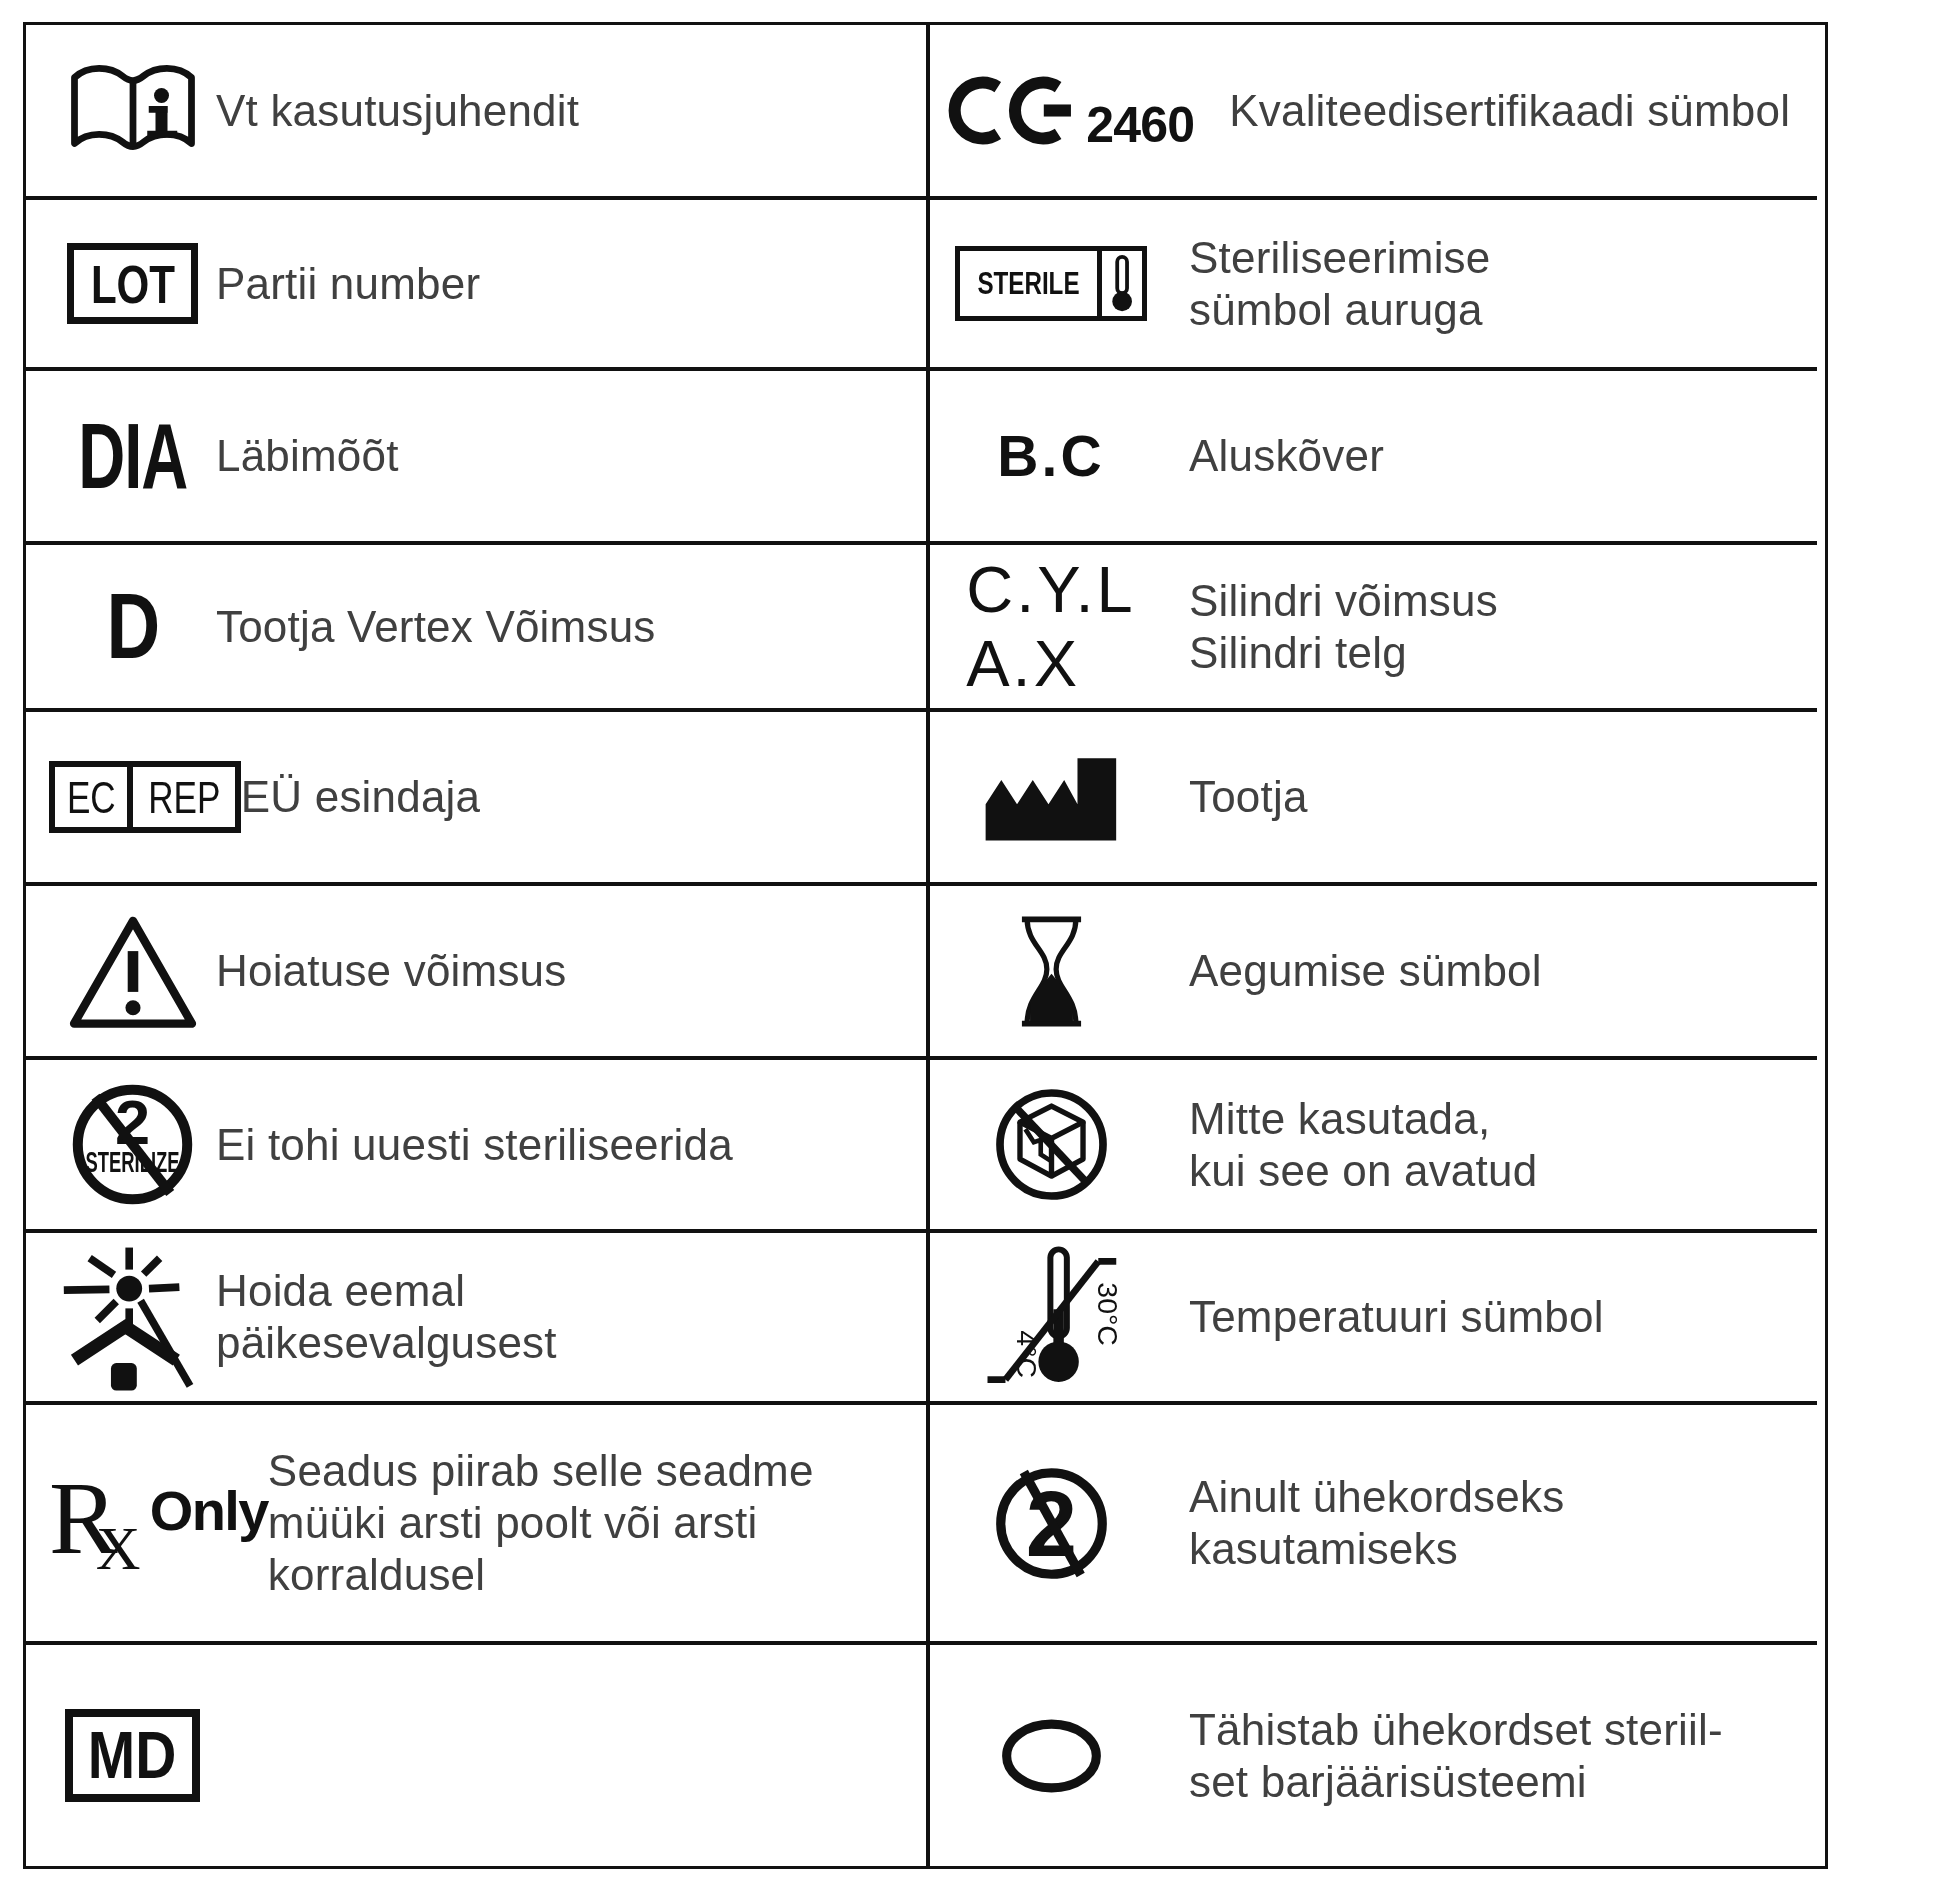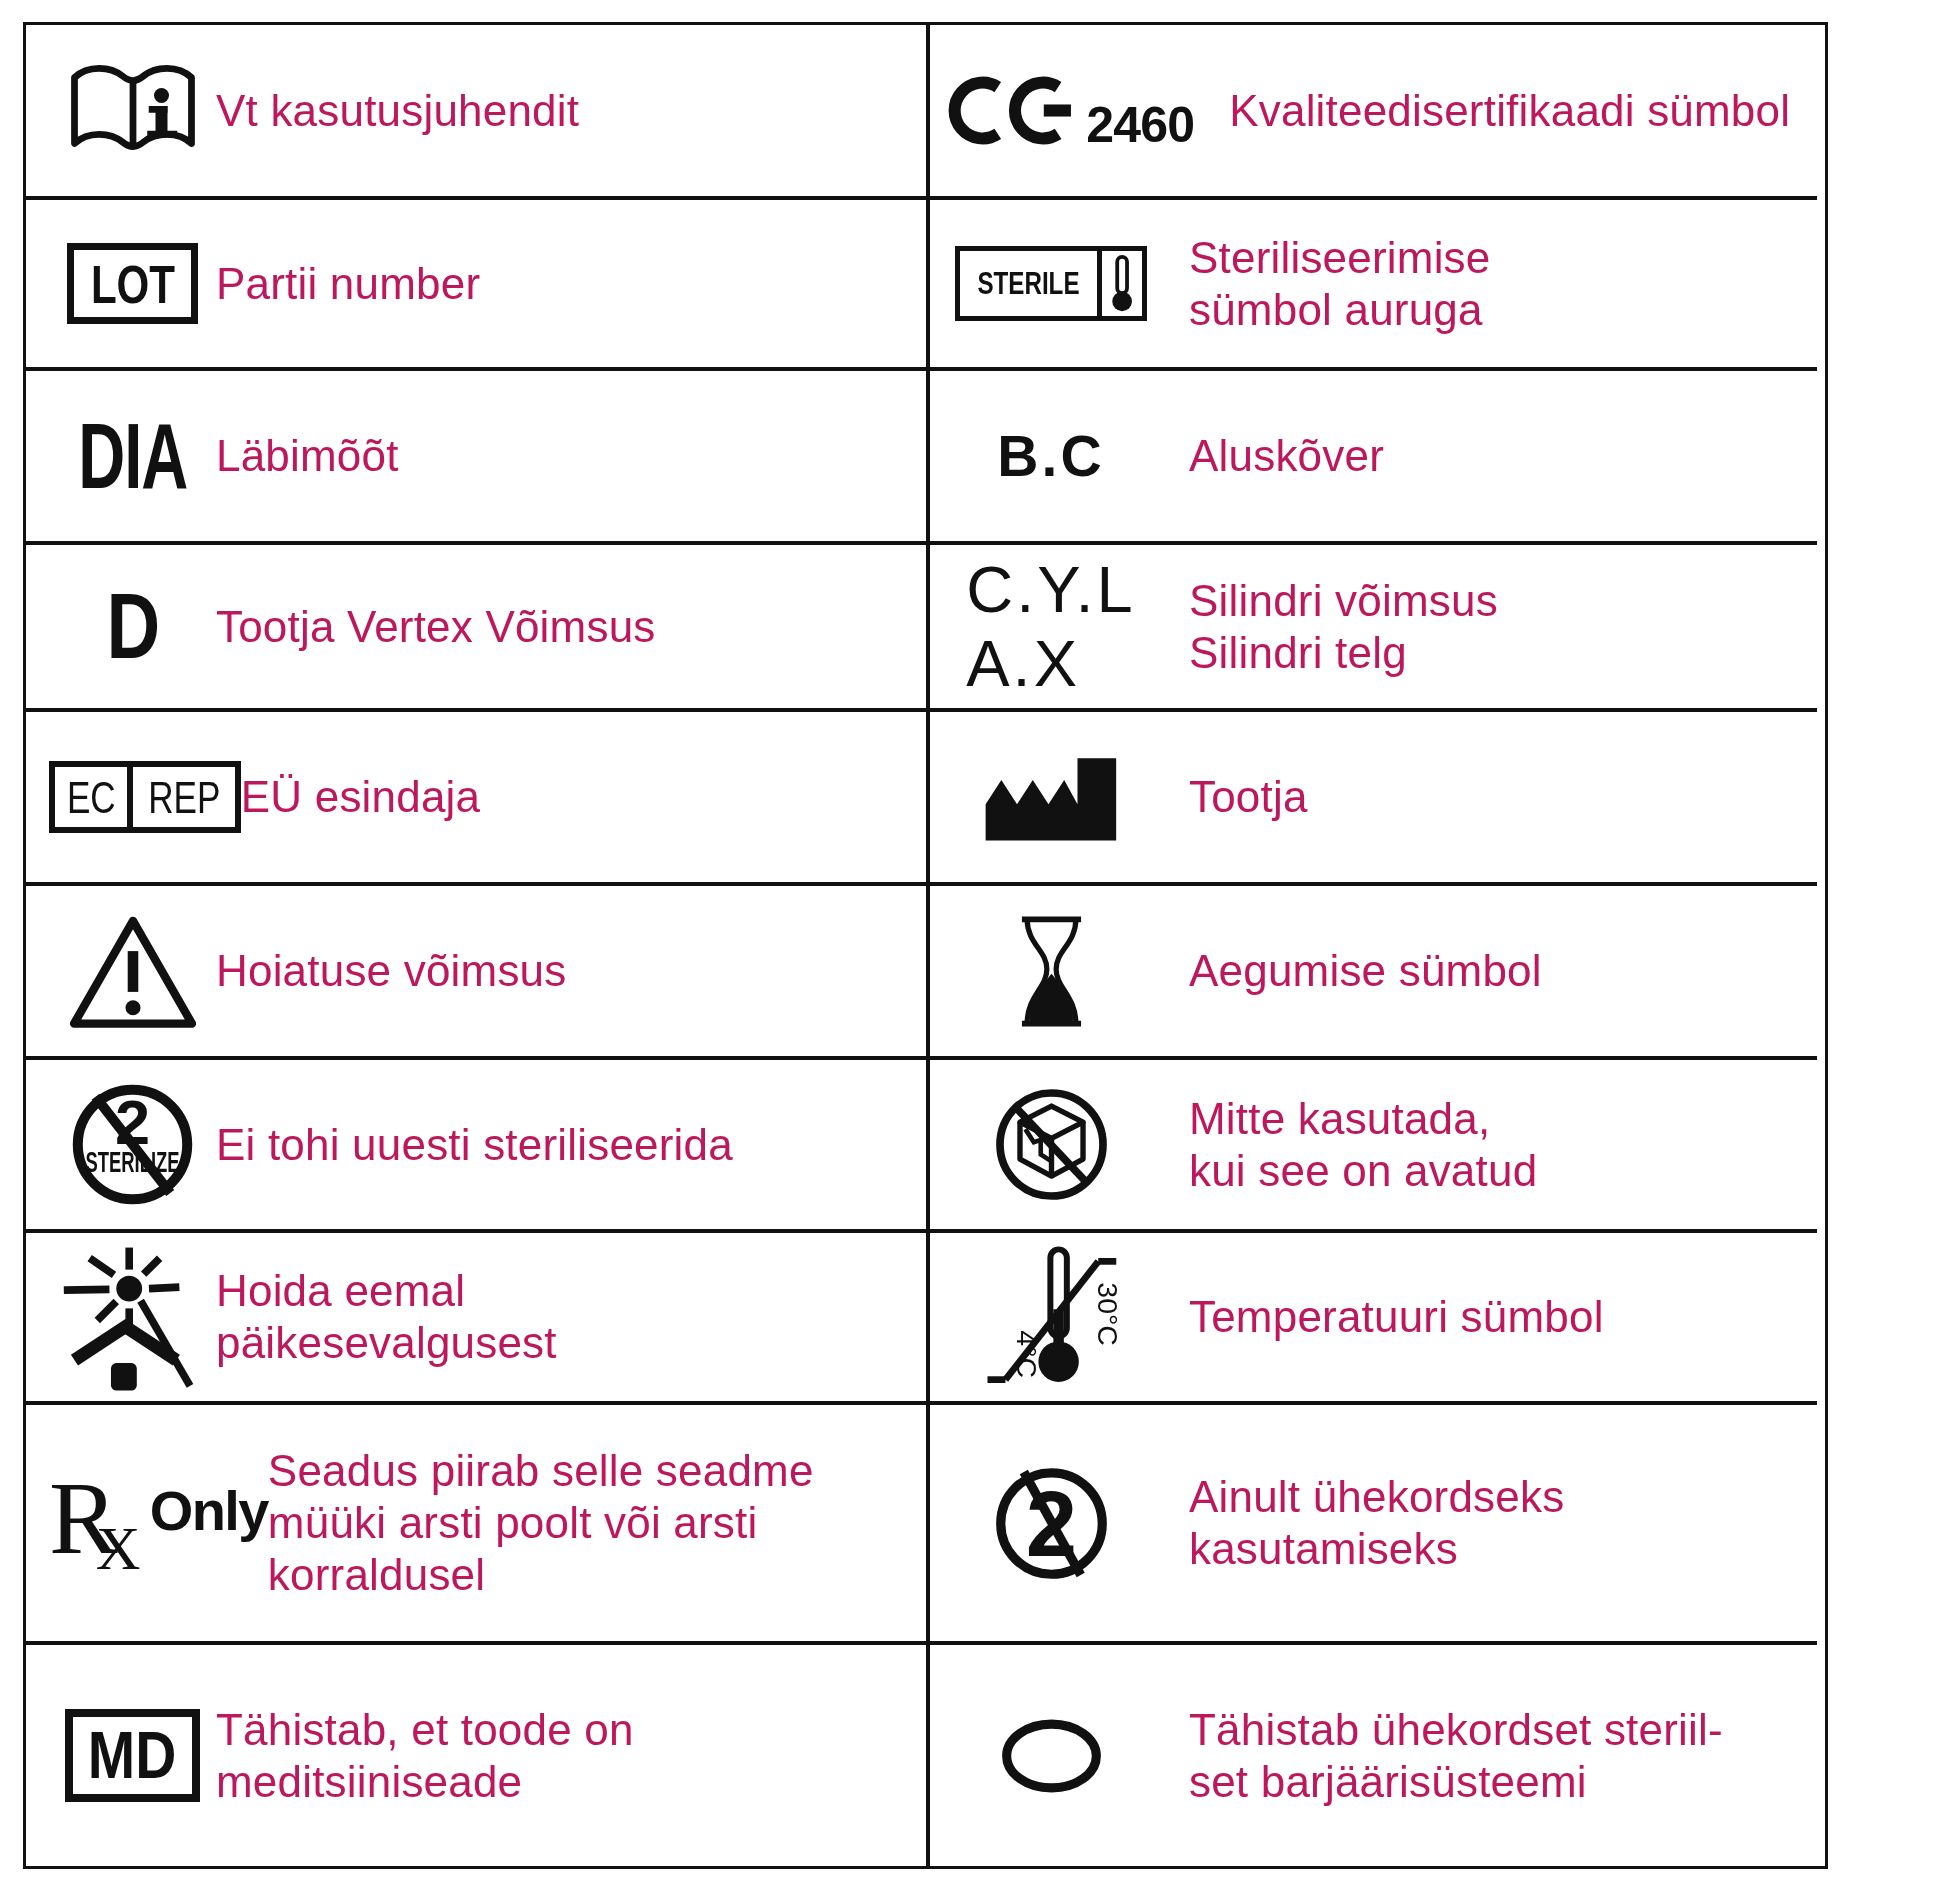--- a/index.html
+++ b/index.html
@@ -6,21 +6,21 @@
   body{width:1950px;height:1891px;position:relative;font-family:"Liberation Sans",sans-serif;color:#111}
   .tbl{position:absolute;left:23px;top:22px;width:1799px;border:3.9px solid #111;display:grid;
        grid-template-columns:904px 887px;
        grid-template-rows:175px 171px 174px 167px 174px 174px 173px 172px 240px 221px;background:#fff}
   .cell{display:flex;align-items:center;border-bottom:4.7px solid #111;background:#fff}
   .cell.L{border-right:4.7px solid #111;padding-left:23px}
   .cell.R{padding-left:18px}
   .cell.last{border-bottom:none}
   .sym{flex:0 0 167px;display:flex;align-items:center;justify-content:center}
   .R .sym{flex:0 0 206px}
-  .label{font-size:44px;line-height:52px;white-space:pre-line;letter-spacing:0.2px;color:#be185d}
+  .label{font-size:44px;line-height:52px;white-space:pre-line;letter-spacing:0.2px;color:#404040}
   .R .label{margin-left:35px}
   svg text{font-family:"Liberation Sans",sans-serif;fill:#111}
 
   .cond{display:inline-block;transform:scaleX(.78);transform-origin:center}
   .cond85{display:inline-block;transform:scaleX(.85);transform-origin:center}
 
   .lotbox{border:7px solid #111;font-weight:bold;font-size:54px;line-height:1;padding:6.2px 4.7px;white-space:nowrap}
   .bigcond{font-weight:bold;font-size:93px;line-height:1;display:inline-block;transform:scaleX(.7);transform-origin:center;letter-spacing:-1.6px}
   .bigcond.dsolo{transform:scaleX(.8)}
   .bc{font-size:57px;font-weight:700;letter-spacing:3.1px;line-height:1}
@@ -254,22 +254,20 @@
       </svg>
     </div>
     <div class="label">Ainult ühekordseks
 kasutamiseks</div>
   </div>
 
   <div class="cell L last">
     <div class="sym">
       <div class="mdbox"><span class="cond85">MD</span></div>
     </div>
-    <div class="label">Tähistab, et toode on
-meditsiiniseade</div>
   </div>
   <div class="cell R last">
     <div class="sym">
       <svg width="103" height="76" viewBox="0 0 134 100">
         <ellipse cx="67" cy="50" rx="59" ry="42" fill="none" stroke="#111" stroke-width="12"></ellipse>
       </svg>
     </div>
     <div class="label">Tähistab ühekordset steriil-
 set barjäärisüsteemi</div>
   </div>

